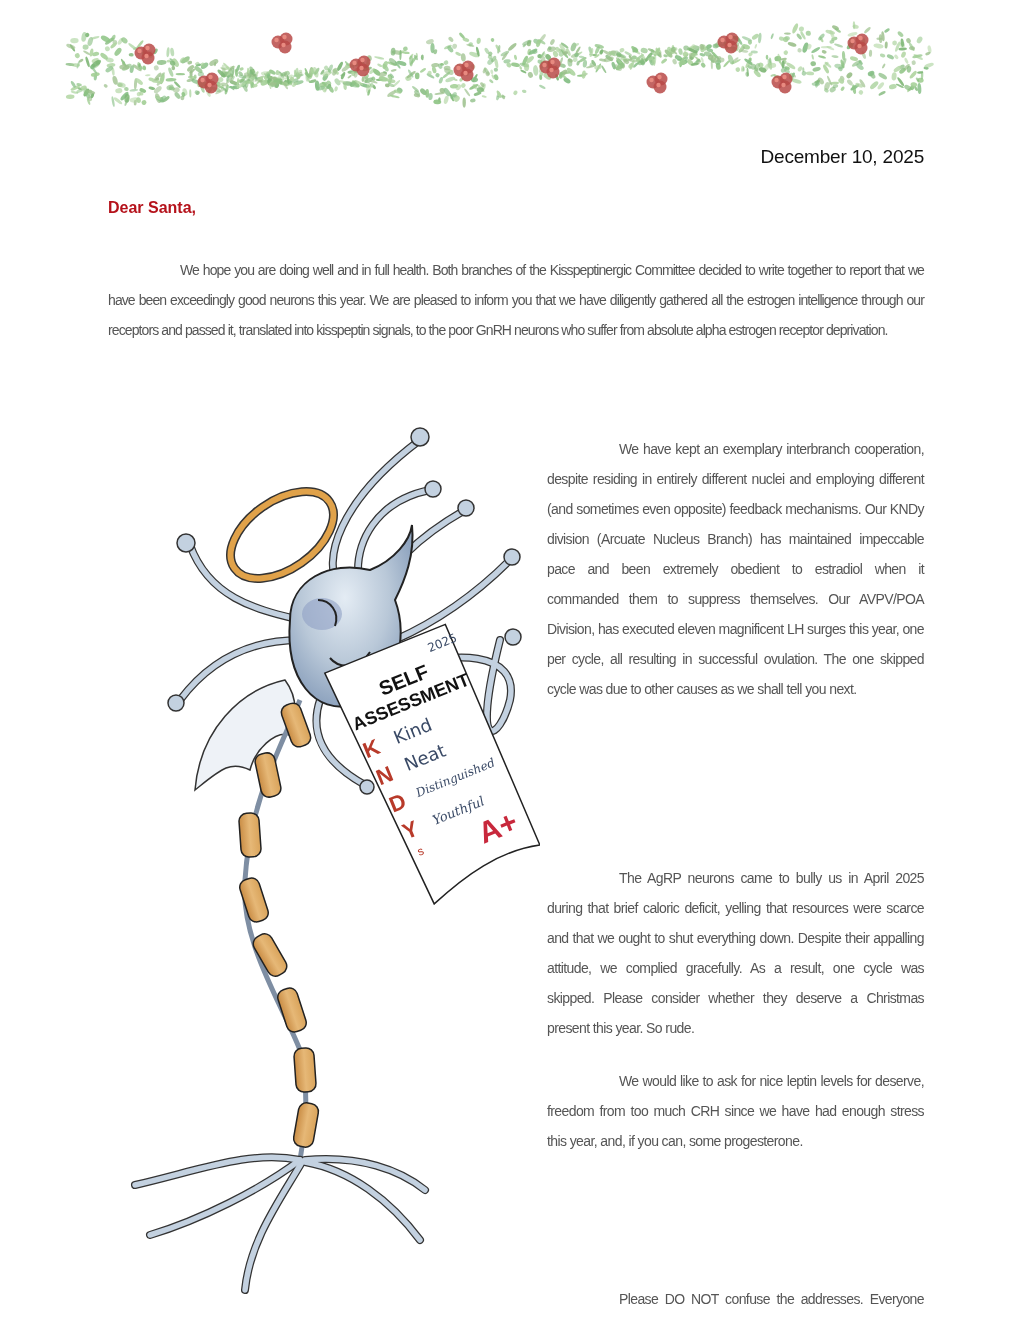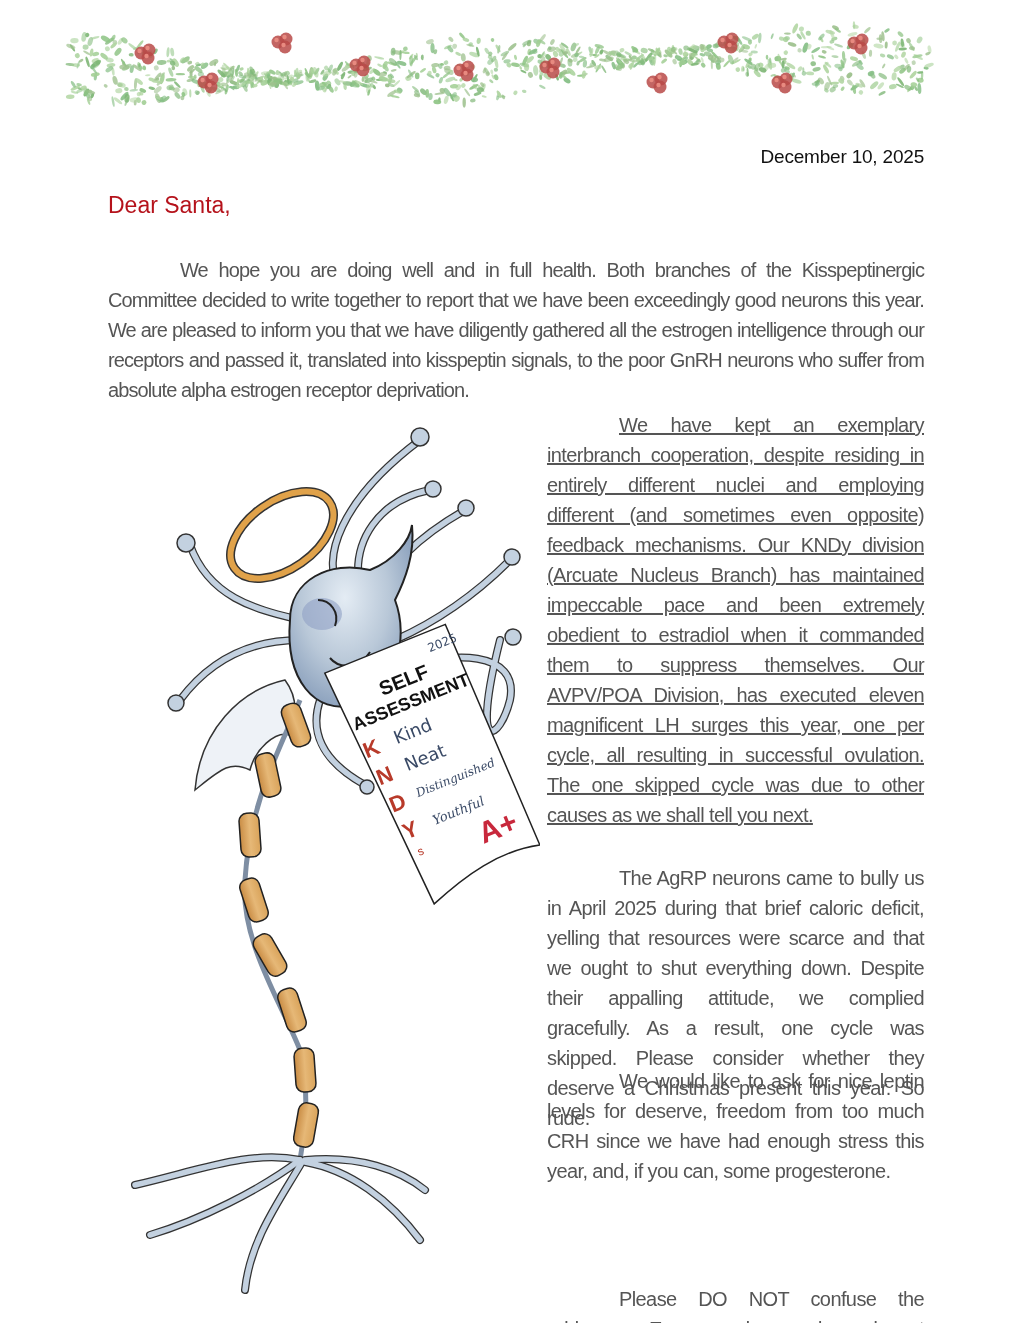--- a/index.html
+++ b/index.html
@@ -1,29 +1,29 @@
 <!DOCTYPE html>
 <html><head>
 <meta charset="utf-8">
 <style>
   html, body { margin: 0; padding: 0; background: #ffffff; }
   body { width: 1032px; height: 1323px; position: relative; overflow: hidden;
          font-family: "Liberation Sans", sans-serif; }
   .garland { position: absolute; left: 60px; top: 10px; width: 880px; height: 115px; }
   .date { position: absolute; right: 108px; top: 146px; font-family: "Liberation Sans", sans-serif;
           font-weight: normal; font-size: 19px; color: #111111; letter-spacing: -0.2px; }
-  .salutation { position: absolute; left: 108px; top: 192px; font-weight: normal; font-size: 23px;
+  .salutation { position: absolute; left: 108px; top: 199px; font-weight: bold; font-size: 16px;
                 color: #b5121b; }
   .para { position: absolute; color: #555555; font-family: "Liberation Sans Narrow", "Liberation Sans", sans-serif;
-          font-size: 20px; line-height: 30px; text-align: justify; margin: 0;
+          font-size: 14px; line-height: 30px; text-align: justify; margin: 0;
           letter-spacing: -0.6px; }
   .para .indent { display: inline-block; width: 72px; }
   .p1 { left: 108px; top: 255px; width: 816px; letter-spacing: -0.9px; }
   .col { left: 547px; width: 377px; }
-  .p2 { top: 410px; text-decoration: underline; }
+  .p2 { top: 434px; }
   .p3 { top: 824px; margin-top: 39px; }
   .p4 { top: 1066px; }
   .p5 { top: 1284px; }
   .illustration { position: absolute; left: 120px; top: 410px; width: 420px; height: 905px; }
 </style>
 </head>
 <body>
 
 <svg class="garland" viewBox="0 0 880 115">
   <g id="leaves">

